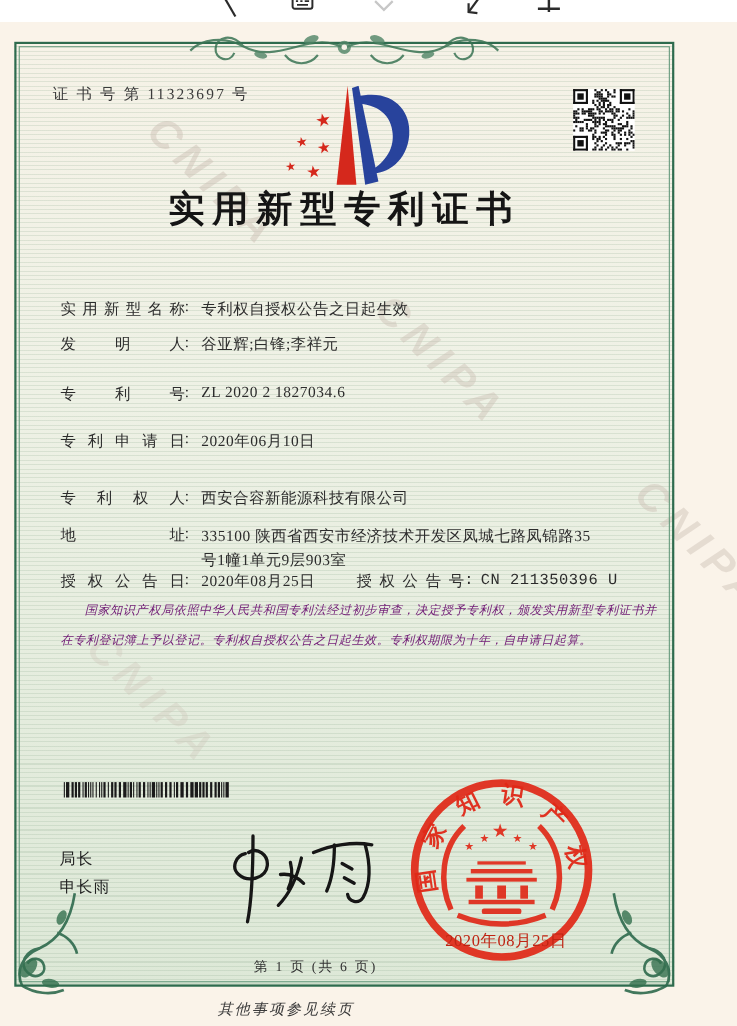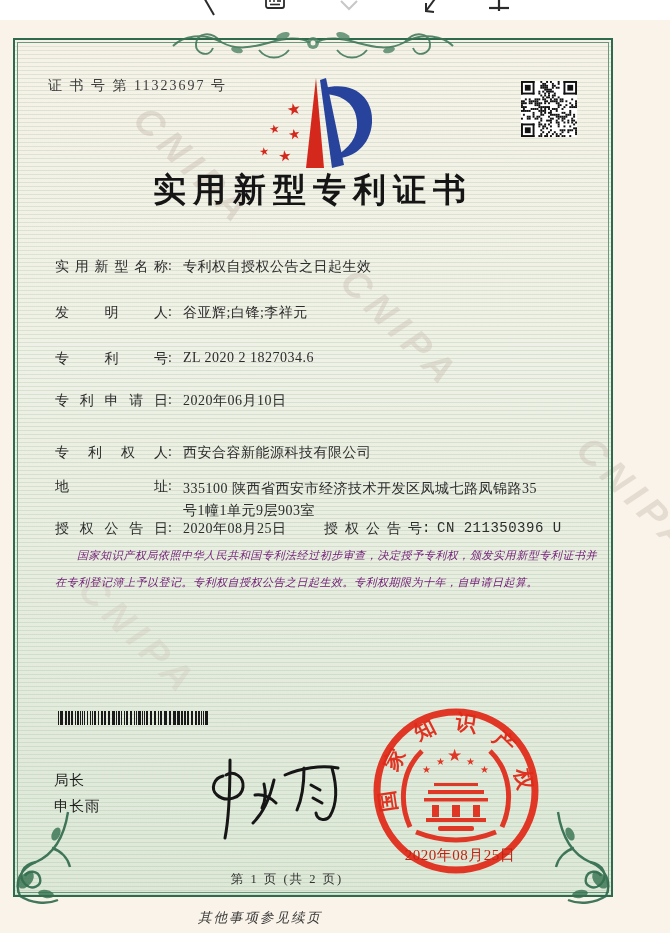--- a/index.html
+++ b/index.html
@@ -424,21 +424,21 @@
         <rect x="15" y="28" width="1" height="1" fill="#111"></rect>
         <rect x="18" y="28" width="1" height="1" fill="#111"></rect>
         <rect x="19" y="28" width="1" height="1" fill="#111"></rect>
         <rect x="21" y="28" width="1" height="1" fill="#111"></rect>
         <rect x="22" y="28" width="1" height="1" fill="#111"></rect>
         <rect x="25" y="28" width="1" height="1" fill="#111"></rect>
       </svg>
 
     <div class="title">实用新型专利证书</div>
 
-    <div class="row" style="top:238px;">
+    <div class="row" style="top:252px;">
       <span class="lbl">实用新型名称</span>
         <span class="colon">:</span>
       <span class="val">专利权自授权公告之日起生效</span>
     </div>
     <div class="row" style="top:284px;">
       <span class="lbl">发明人</span>
         <span class="colon">:</span>
       <span class="val">谷亚辉;白锋;李祥元</span>
     </div>
     <div class="row" style="top:330px;">
@@ -618,17 +618,17 @@
         <rect x="54" y="93" width="64" height="3.5" stroke="none"></rect>
         <rect x="62" y="100" width="7" height="12" stroke="none"></rect>
         <rect x="82" y="100" width="8" height="12" stroke="none"></rect>
         <rect x="103" y="100" width="7" height="12" stroke="none"></rect>
         <rect x="56" y="113" width="60" height="4" stroke="none"></rect>
         <rect x="68" y="121" width="36" height="5" rx="2" stroke="none"></rect>
       </g>
     </svg>
     <div class="seal-date">2020年08月25日</div>
 
-    <div class="footer-page">第 1 页 (共 2 页)</div>
+    <div class="footer-page">第 1 页 (共 6 页)</div>
     <div class="cont-note">其他事项参见续页</div>
 
   </div>
 </div>
 
 </body></html>

